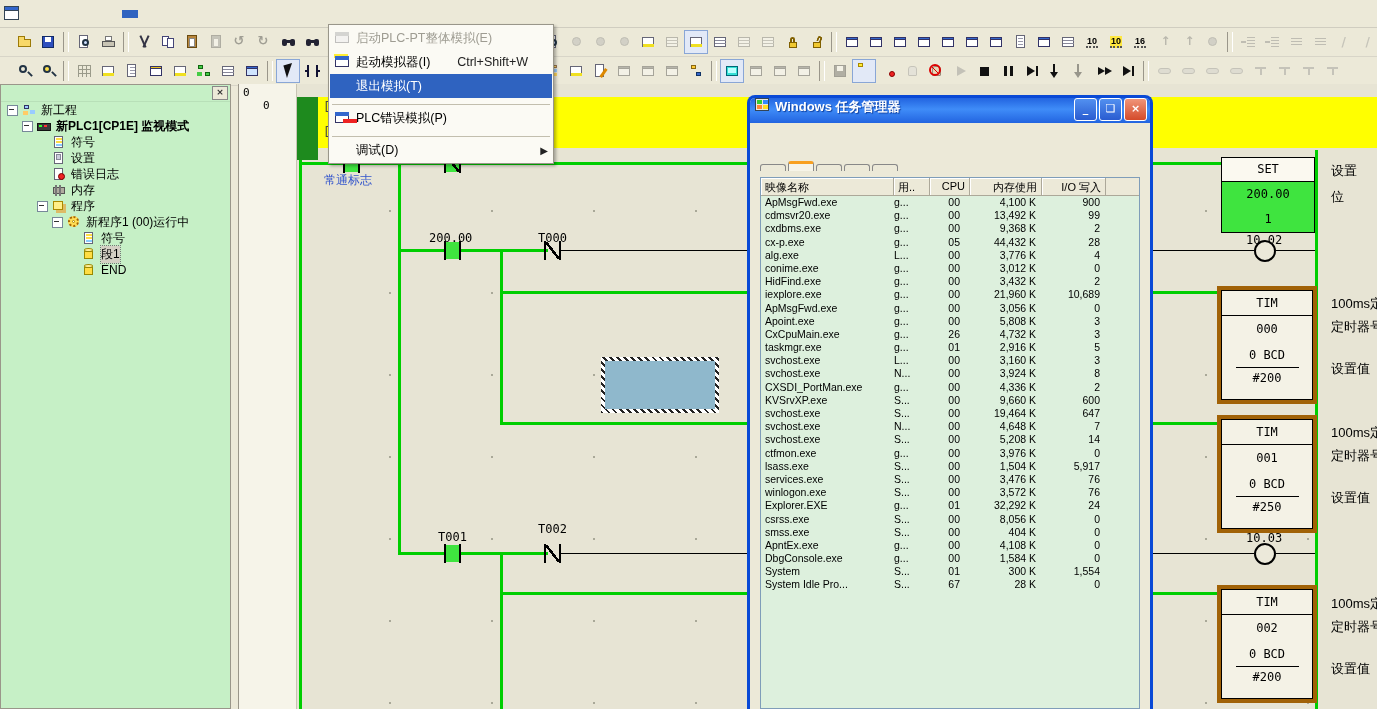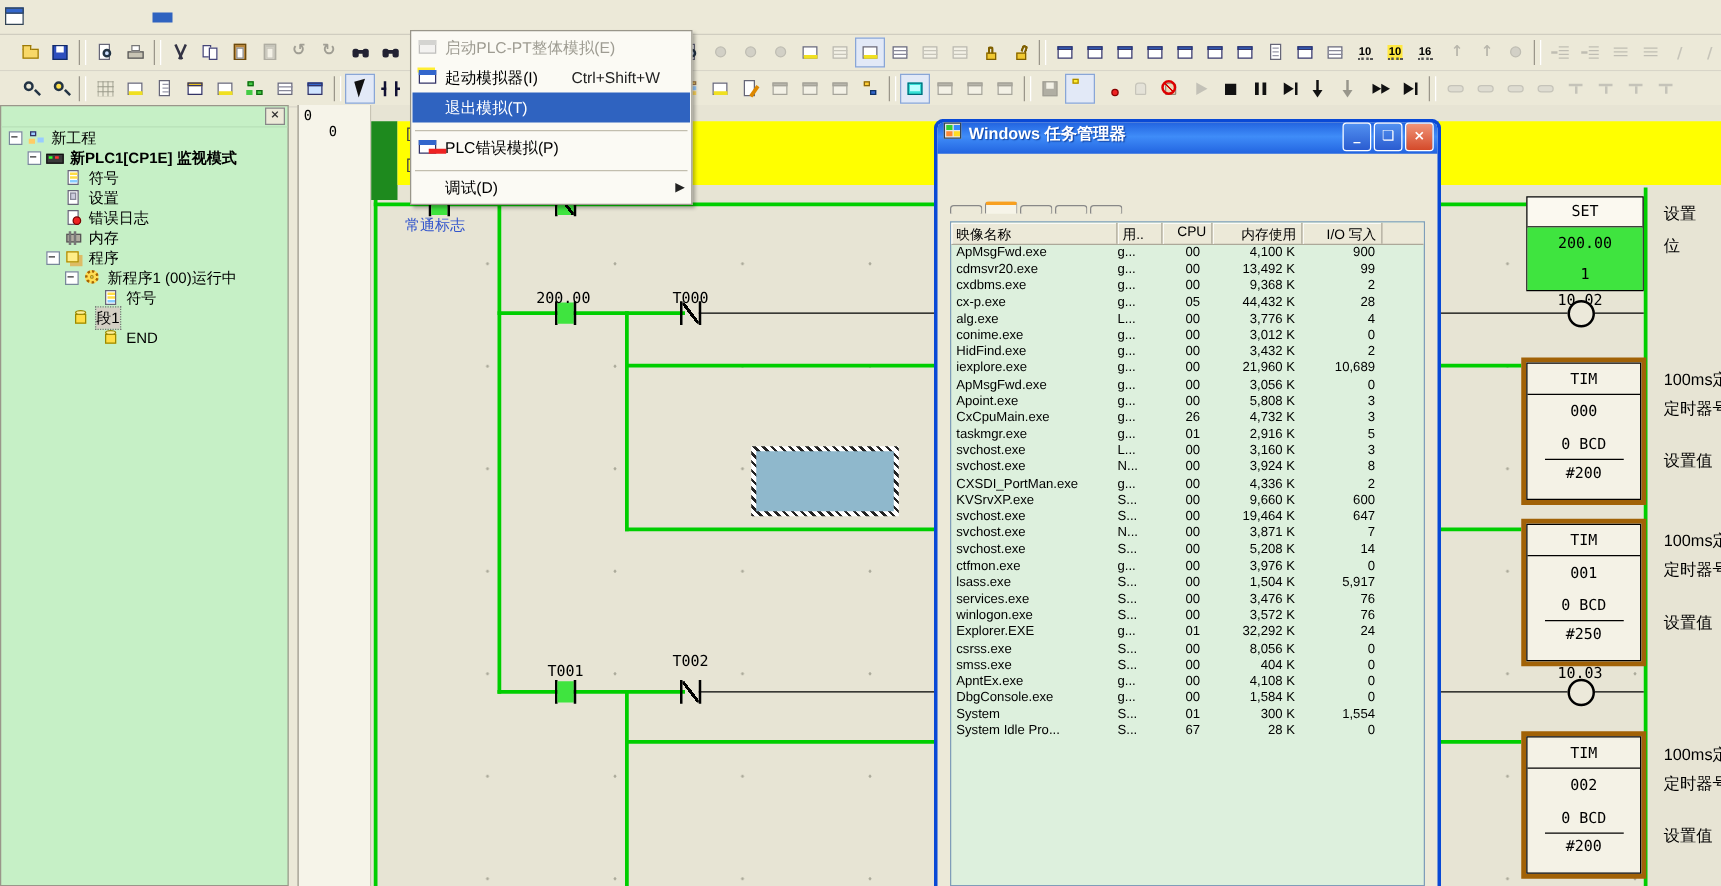--- a/index.html
+++ b/index.html
@@ -614,21 +614,21 @@
           <i class="tico"></i>
           <span class="tlabel">新程序1 (00)运行中</span>
         </div>
 
         <div class="ti ic-symbols" style="padding-left: 66px;">
           <span class="tw-exp"></span>
           <i class="tico"></i>
           <span class="tlabel">符号</span>
         </div>
 
-        <div class="ti selected ic-section" style="padding-left: 42px;">
+        <div class="ti selected ic-section" style="padding-left: 66px;">
           <span class="tw-exp"></span>
           <i class="tico"></i>
           <span class="tlabel">段1</span>
         </div>
 
         <div class="ti ic-section" style="padding-left: 66px;">
           <span class="tw-exp"></span>
           <i class="tico"></i>
           <span class="tlabel">END</span>
         </div>
@@ -965,21 +965,21 @@
           <span class="c-u">S...</span>
           <span class="c-c">00</span>
           <span class="c-m">19,464 K</span>
           <span class="c-io">647</span>
         </div>
 
         <div class="pr">
           <span class="c-n">svchost.exe</span>
           <span class="c-u">N...</span>
           <span class="c-c">00</span>
-          <span class="c-m">3,871 K</span>
+          <span class="c-m">4,648 K</span>
           <span class="c-io">7</span>
         </div>
 
         <div class="pr">
           <span class="c-n">svchost.exe</span>
           <span class="c-u">S...</span>
           <span class="c-c">00</span>
           <span class="c-m">5,208 K</span>
           <span class="c-io">14</span>
         </div>

